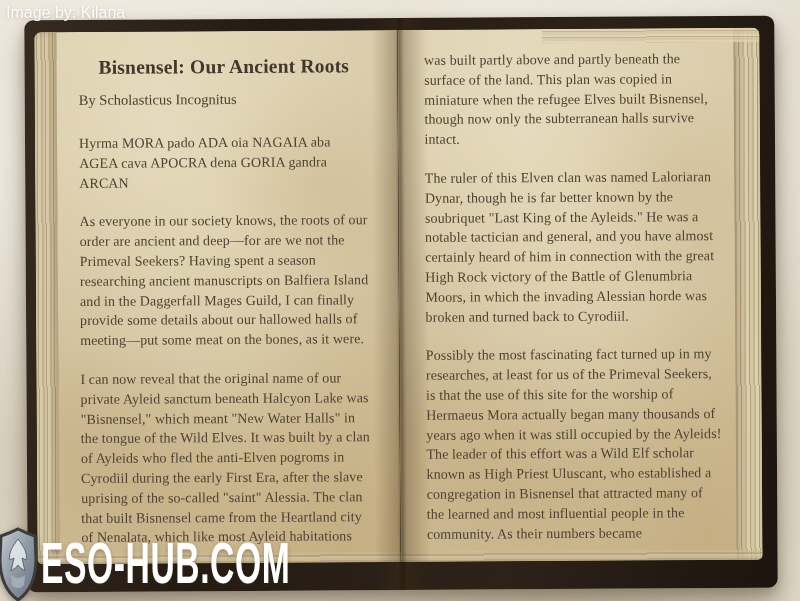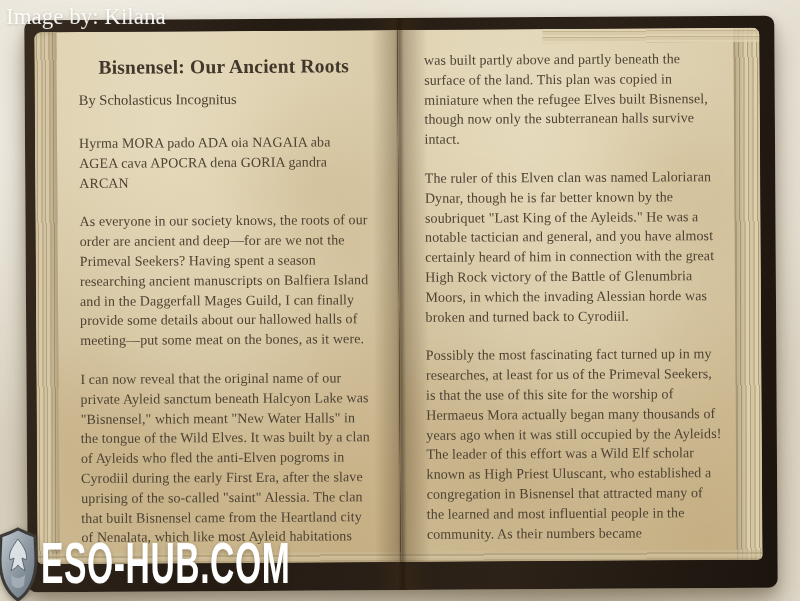--- a/index.html
+++ b/index.html
@@ -122,22 +122,22 @@
     font-size: 14px;
     line-height: 19.8px;
     letter-spacing: 0.1px;
     color: #4e4233;
   }
 
   
   .image-credit {
     position: absolute;
     left: 6px; top: 4px;
-    font-family: Liberation Serif, serif;
-    font-size: 23px;
+    font-family: Liberation Sans, sans-serif;
+    font-size: 16px;
     font-weight: 400;
     color: rgba(255,255,255,0.92);
     text-shadow: 0 1px 3px rgba(80,70,50,0.25);
   }
   .eso-logo {
     position: absolute;
     left: 0; bottom: 2px;
     display: flex;
     align-items: center;
   }

